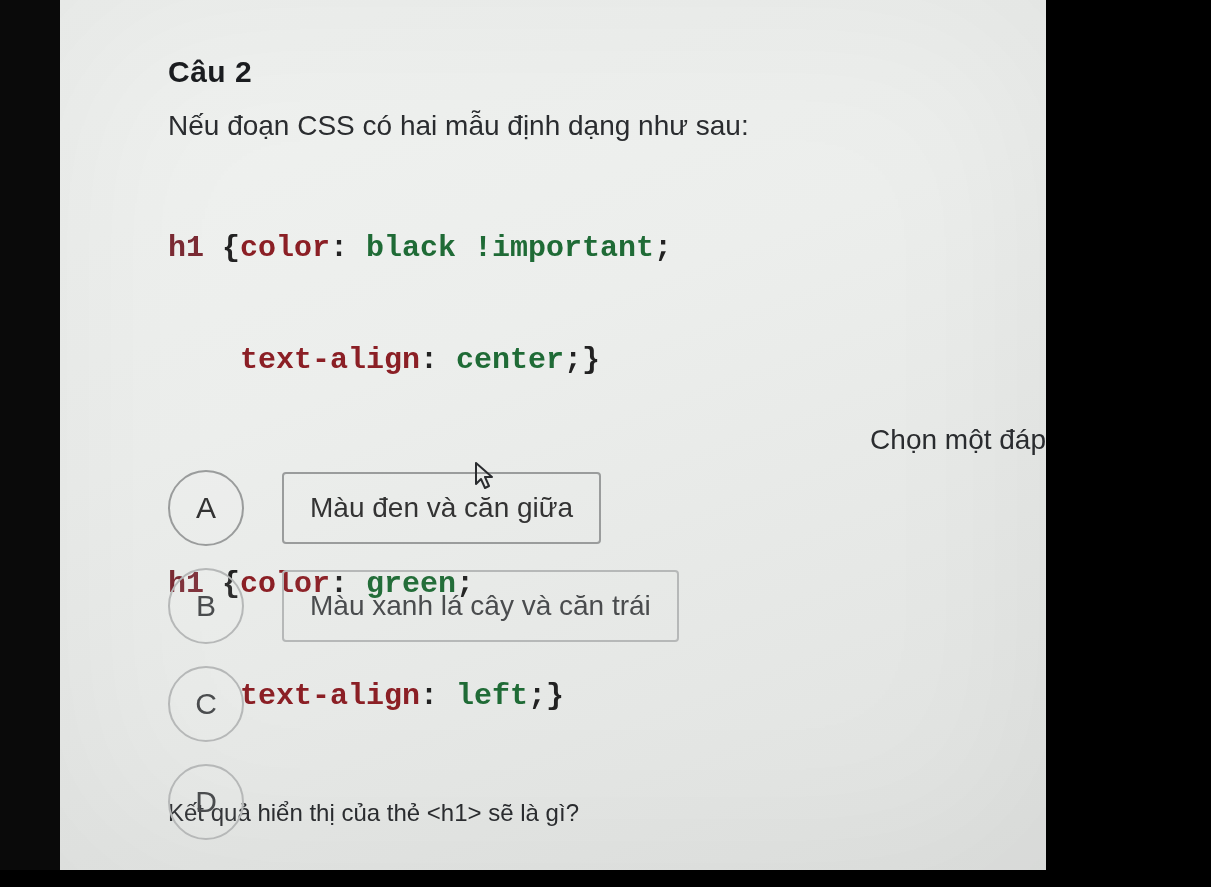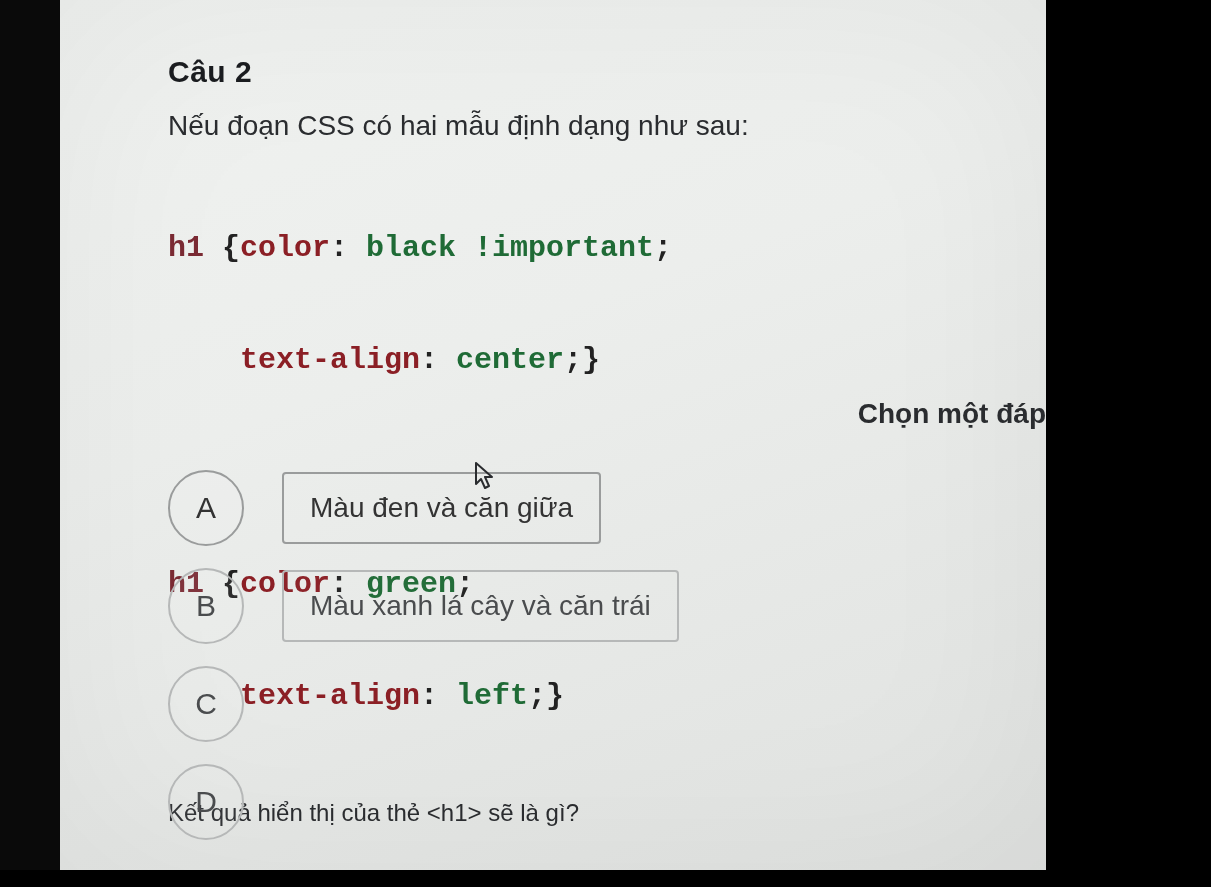--- a/index.html
+++ b/index.html
@@ -59,24 +59,24 @@
   .tok-val  { color: #1f6b36; }   
   .tok-punc { color: #222; }
   .q-text2 {
     font-size: 24px;
     color: #2a2c2f;
     margin-top: 6px;
   }
   .hint {
     position: absolute;
     right: 0;
-    top: 398px;
+    top: 424px;
     font-size: 28px;
     color: #2a2c2f;
-    font-weight: 700;
+    font-weight: 400;
     white-space: nowrap;
     padding-left: 20px;
   }
   .options {
     position: absolute;
     left: 108px;
     top: 470px;
   }
   .opt-row {
     display: flex;

